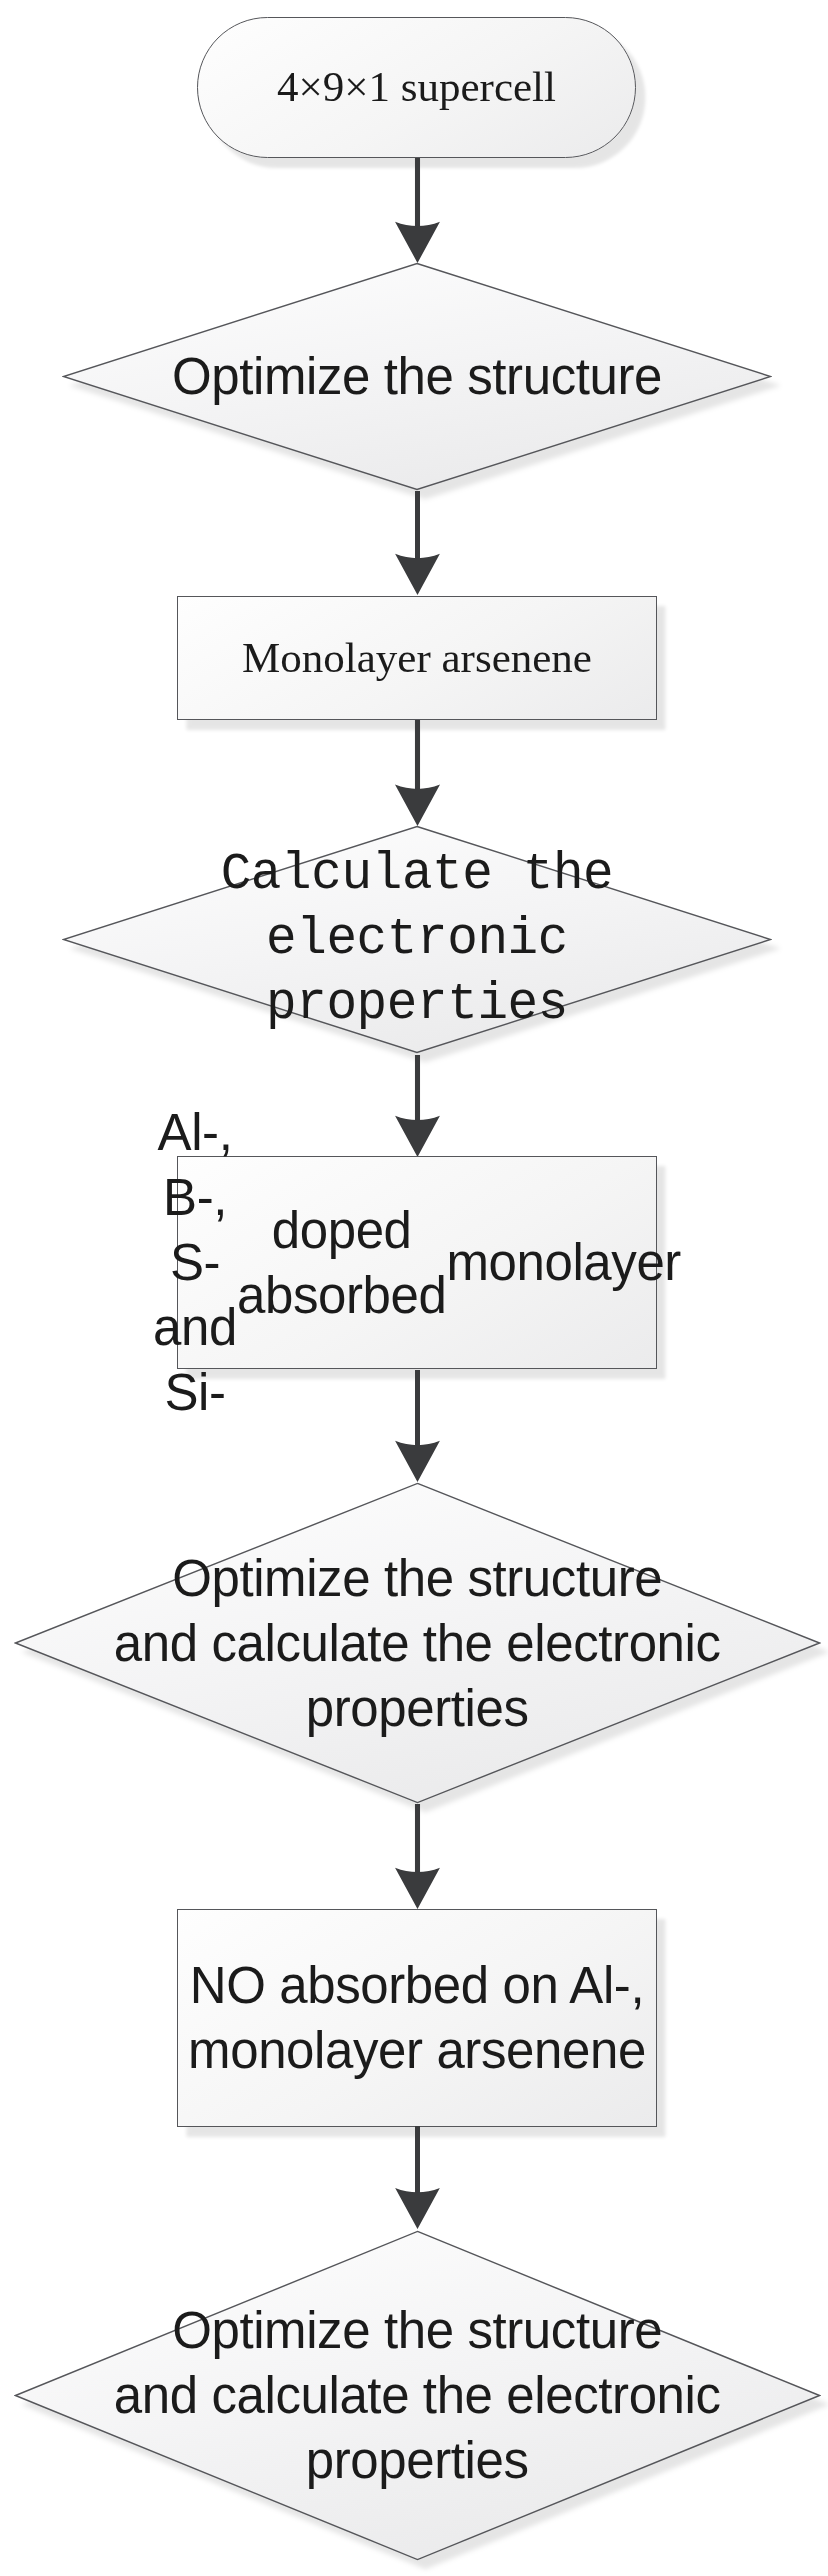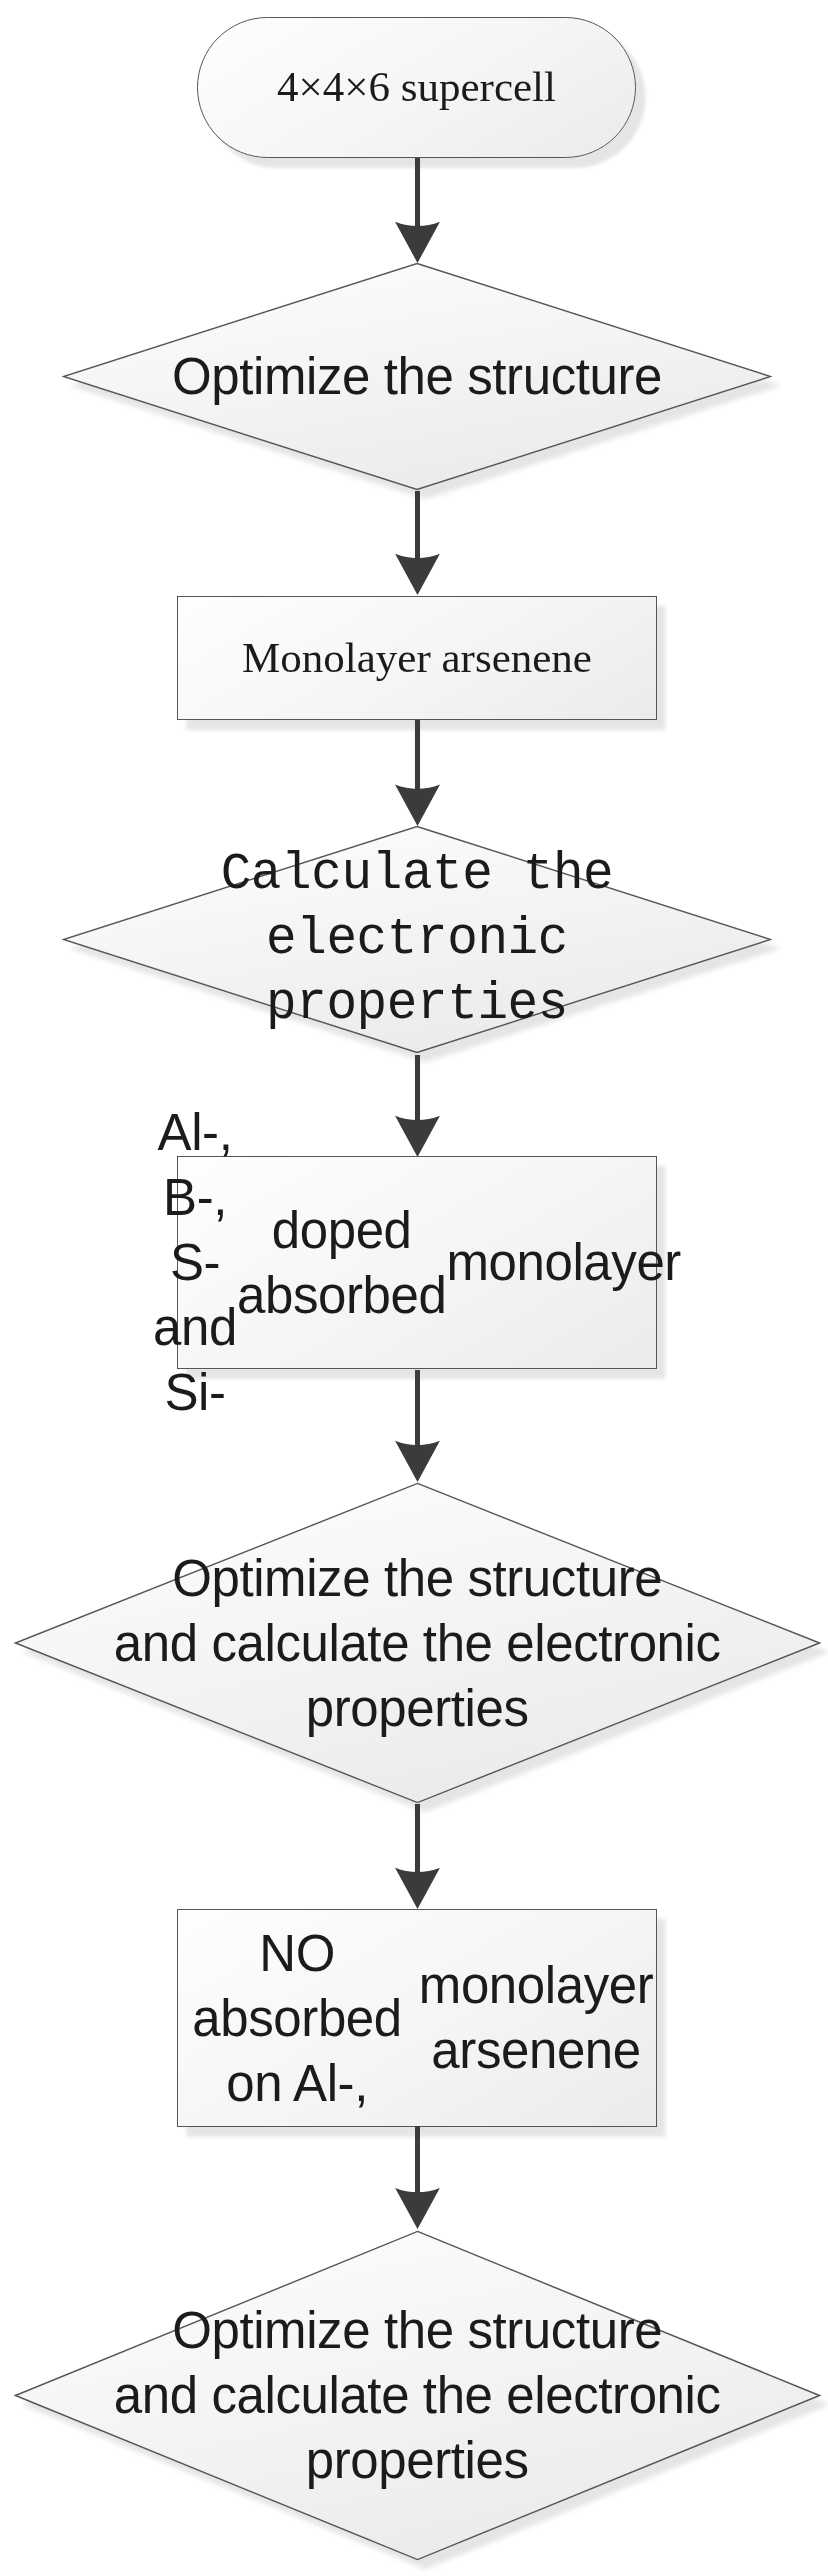--- a/index.html
+++ b/index.html
@@ -61,21 +61,21 @@
     <defs>
       <linearGradient id="shapeGrad" x1="0" y1="0" x2="0.55" y2="1">
         <stop offset="0" stop-color="#fefefe"></stop>
         <stop offset="0.55" stop-color="#f4f4f5"></stop>
         <stop offset="1" stop-color="#ebebec"></stop>
       </linearGradient>
     </defs>
   </svg>
 
   <div class="node boxnode terminator" style="left:197px;top:16.6px;width:439px;height:141px;">
-    <span class="serif-label">4×4×6 supercell</span>
+    <span class="serif-label">4×9×1 supercell</span>
   </div>
 
   <svg class="arrow" style="left:392px;top:158px;" width="51" height="105" viewBox="0 0 70 145">
     <line x1="35" y1="0" x2="35" y2="98" stroke="#3a3b3d" stroke-width="7"></line>
     <path d="M 4,88 Q 35,100 66,88 L 35,145 Z" fill="#3a3b3d"></path>
   </svg>
 
   <div class="diamond" style="left:62px;top:262px;width:710px;height:229px;">
     <svg class="shape" viewBox="0 0 982 317" preserveAspectRatio="none">
       <polygon points="491,2 980,158.5 491,315 2,158.5" fill="url(#shapeGrad)" stroke="#55565a" stroke-width="2"></polygon>
@@ -137,21 +137,21 @@
       <span>properties</span>
     </div>
   </div>
 
   <svg class="arrow" style="left:392px;top:1804px;" width="51" height="105" viewBox="0 0 70 145">
     <line x1="35" y1="0" x2="35" y2="98" stroke="#3a3b3d" stroke-width="7"></line>
     <path d="M 4,88 Q 35,100 66,88 L 35,145 Z" fill="#3a3b3d"></path>
   </svg>
 
   <div class="node boxnode" style="left:177px;top:1909px;width:480px;height:218px;">
-    <div class="label sans-label" style="position:static;display:flex;flex-direction:row;align-items:center;">
+    <div class="label sans-label" style="position:static;display:flex;flex-direction:column;align-items:center;">
       <span>NO absorbed on Al-,</span>
       <span>monolayer arsenene</span>
     </div>
   </div>
 
   <svg class="arrow" style="left:392px;top:2126px;" width="51" height="103" viewBox="0 0 70 143">
     <line x1="35" y1="0" x2="35" y2="96" stroke="#3a3b3d" stroke-width="7"></line>
     <path d="M 4,86 Q 35,98 66,86 L 35,143 Z" fill="#3a3b3d"></path>
   </svg>
 

